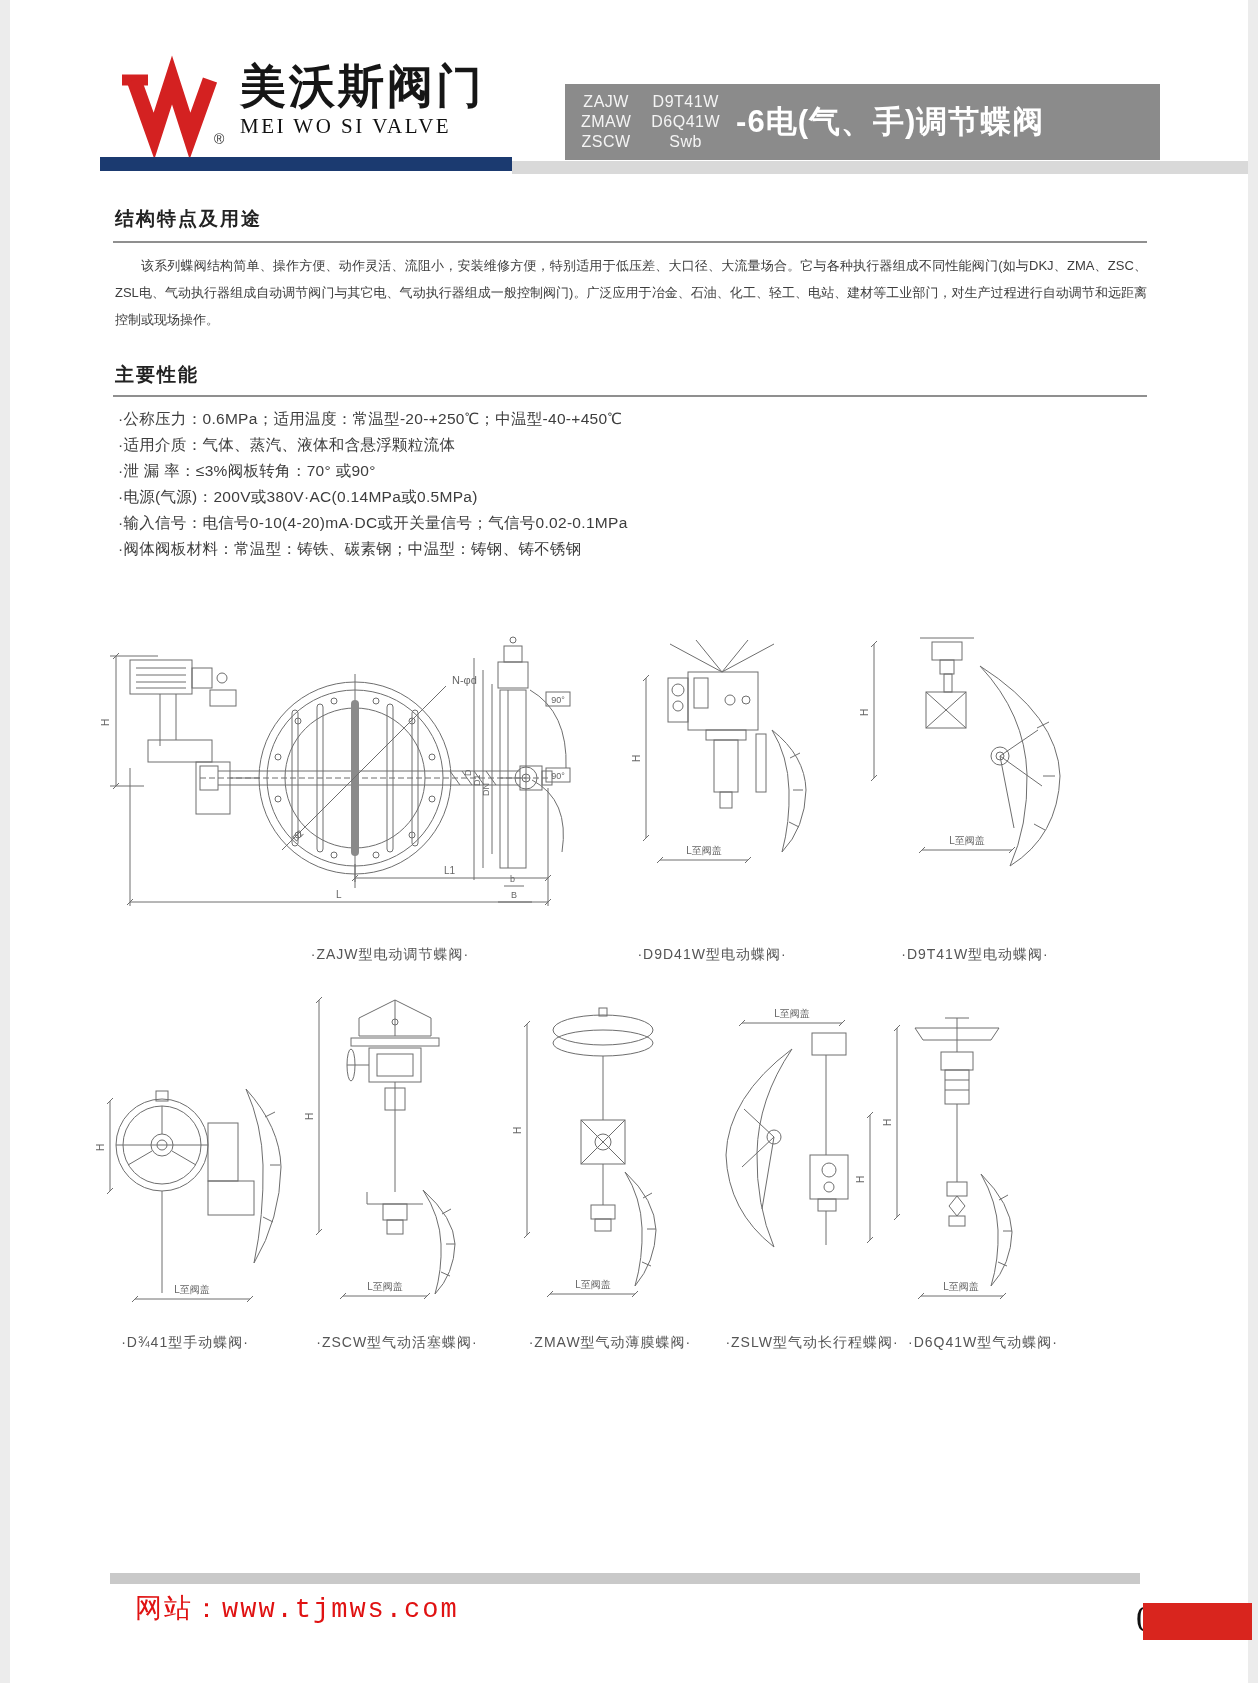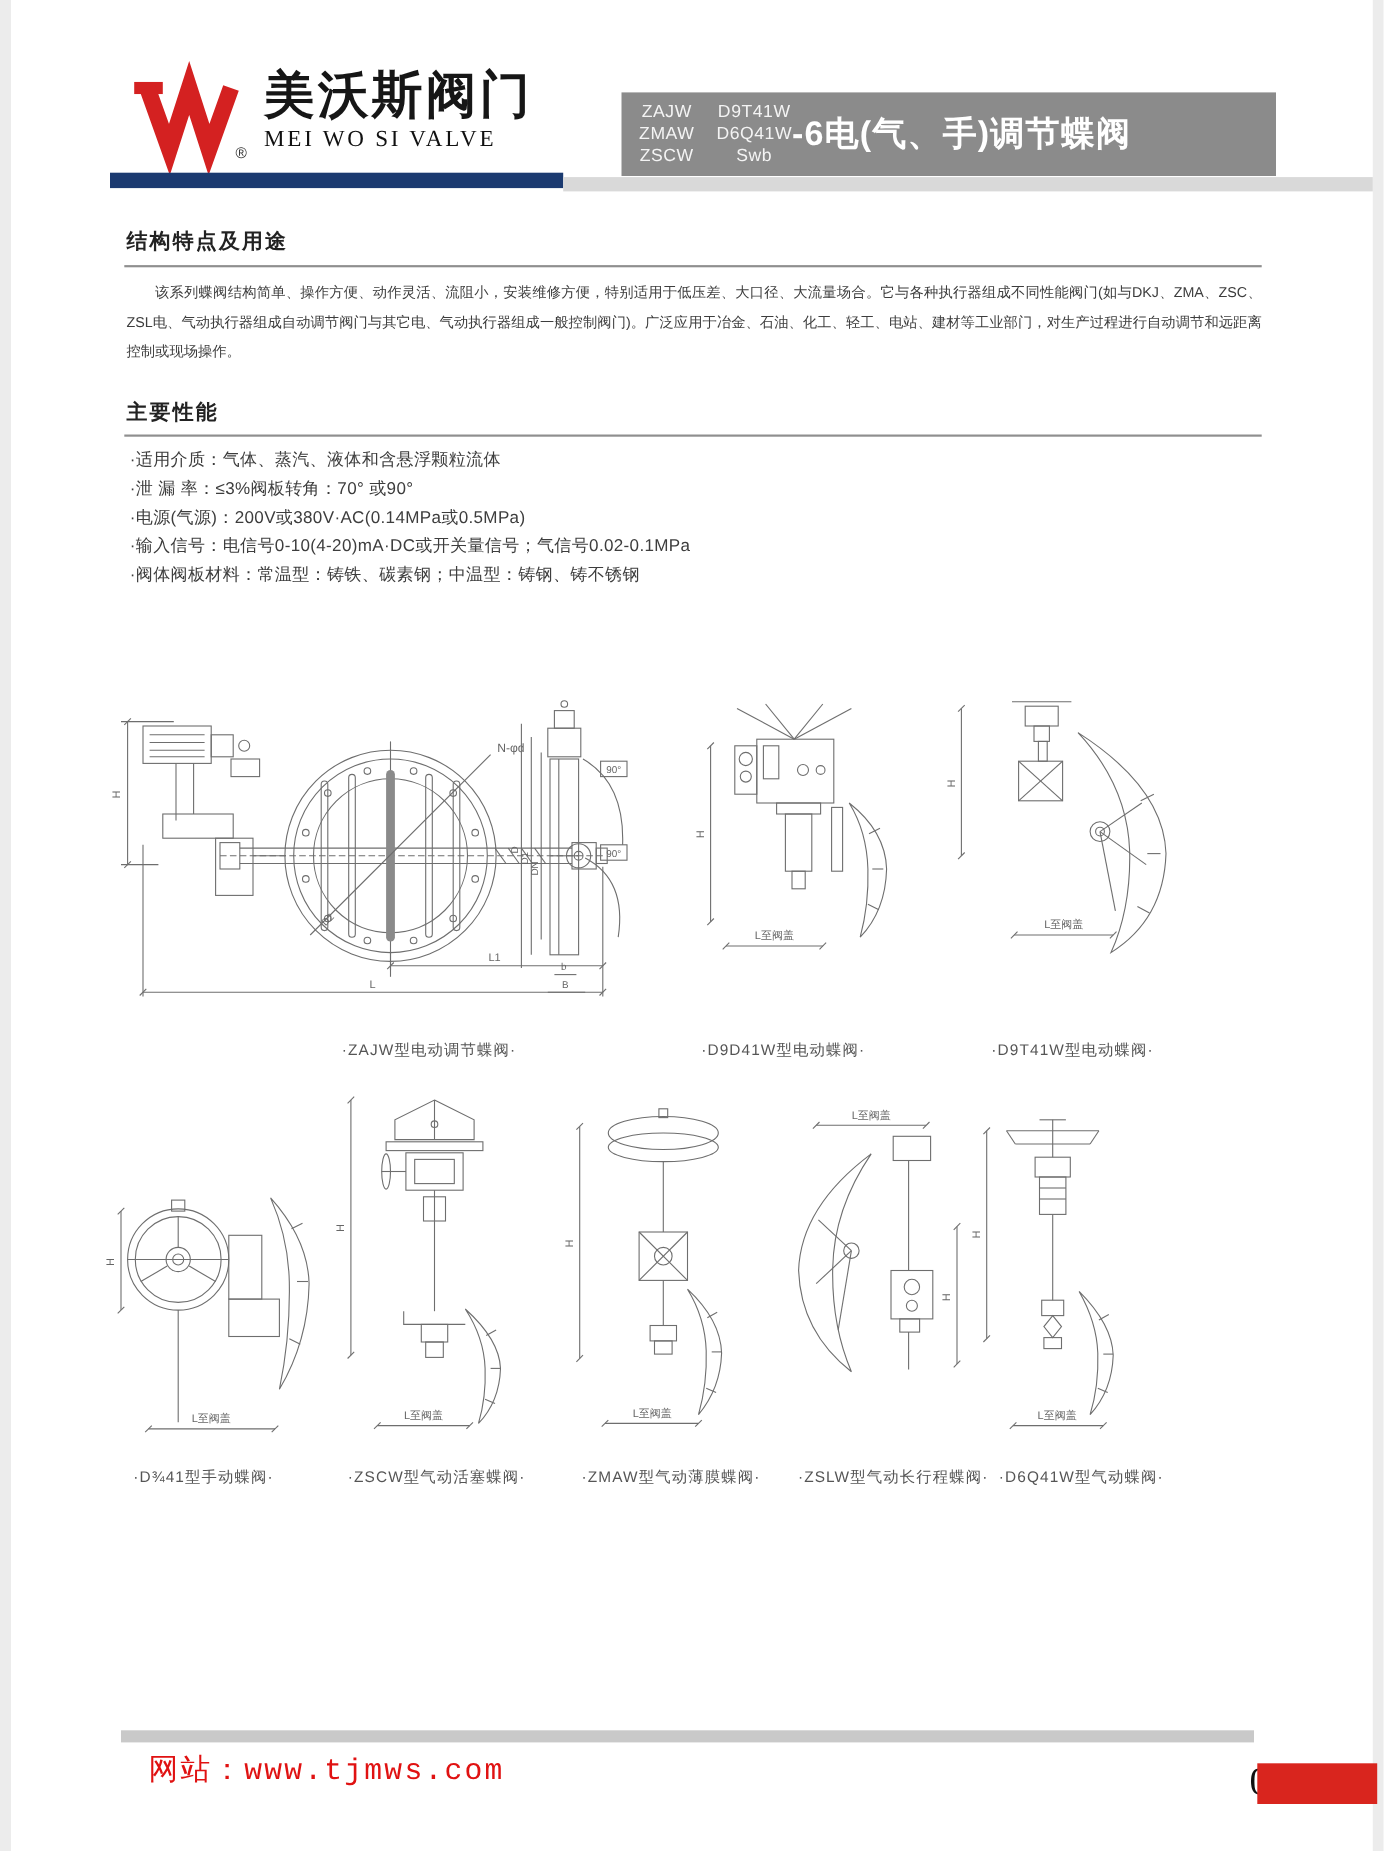--- a/index.html
+++ b/index.html
@@ -56,30 +56,31 @@
     <div class="model-col" style="margin-left:16px;">
       <div>ZAJW</div>
       <div>ZMAW</div>
       <div>ZSCW</div>
     </div>
     <div class="model-col" style="margin-left:20px;">
       <div>D9T41W</div>
       <div>D6Q41W</div>
       <div>Swb</div>
     </div>
-    <div class="model-title" style="margin-left:0;">-6电(气、手)调节蝶阀</div>
+    <div class="model-title" style="margin-left:16px;">-6电(气、手)调节蝶阀</div>
   </div>
 
   <div class="abs sec-head" style="left:115px;top:206px;text-align:center;">结构特点及用途</div>
   <div class="abs rule" style="left:113px;top:241px;width:1034px;"></div>
   <div class="abs para" style="left:115px;top:252px;width:1032px;">该系列蝶阀结构简单、操作方便、动作灵活、流阻小，安装维修方便，特别适用于低压差、大口径、大流量场合。它与各种执行器组成不同性能阀门(如与DKJ、ZMA、ZSC、ZSL电、气动执行器组成自动调节阀门与其它电、气动执行器组成一般控制阀门)。广泛应用于冶金、石油、化工、轻工、电站、建材等工业部门，对生产过程进行自动调节和远距离控制或现场操作。</div>
 
   <div class="abs sec-head" style="left:115px;top:362px;">主要性能</div>
   <div class="abs rule" style="left:113px;top:395px;width:1034px;"></div>
   <div class="abs bullets" style="left:118px;top:406px;width:1030px;">
+    <div>·公称压力：0.6MPa；适用温度：常温型-20-+250℃；中温型-40-+450℃</div>
     <div>·适用介质：气体、蒸汽、液体和含悬浮颗粒流体</div>
     <div>·泄 漏 率：≤3%阀板转角：70° 或90°</div>
     <div>·电源(气源)：200V或380V·AC(0.14MPa或0.5MPa)</div>
     <div>·输入信号：电信号0-10(4-20)mA·DC或开关量信号；气信号0.02-0.1MPa</div>
     <div>·阀体阀板材料：常温型：铸铁、碳素钢；中温型：铸钢、铸不锈钢</div>
   </div>
 
   <svg class="abs draw" style="left:100px;top:628px;" width="475" height="292" viewBox="0 0 475 292">
 
     <line x1="16" y1="28" x2="16" y2="158"></line>

